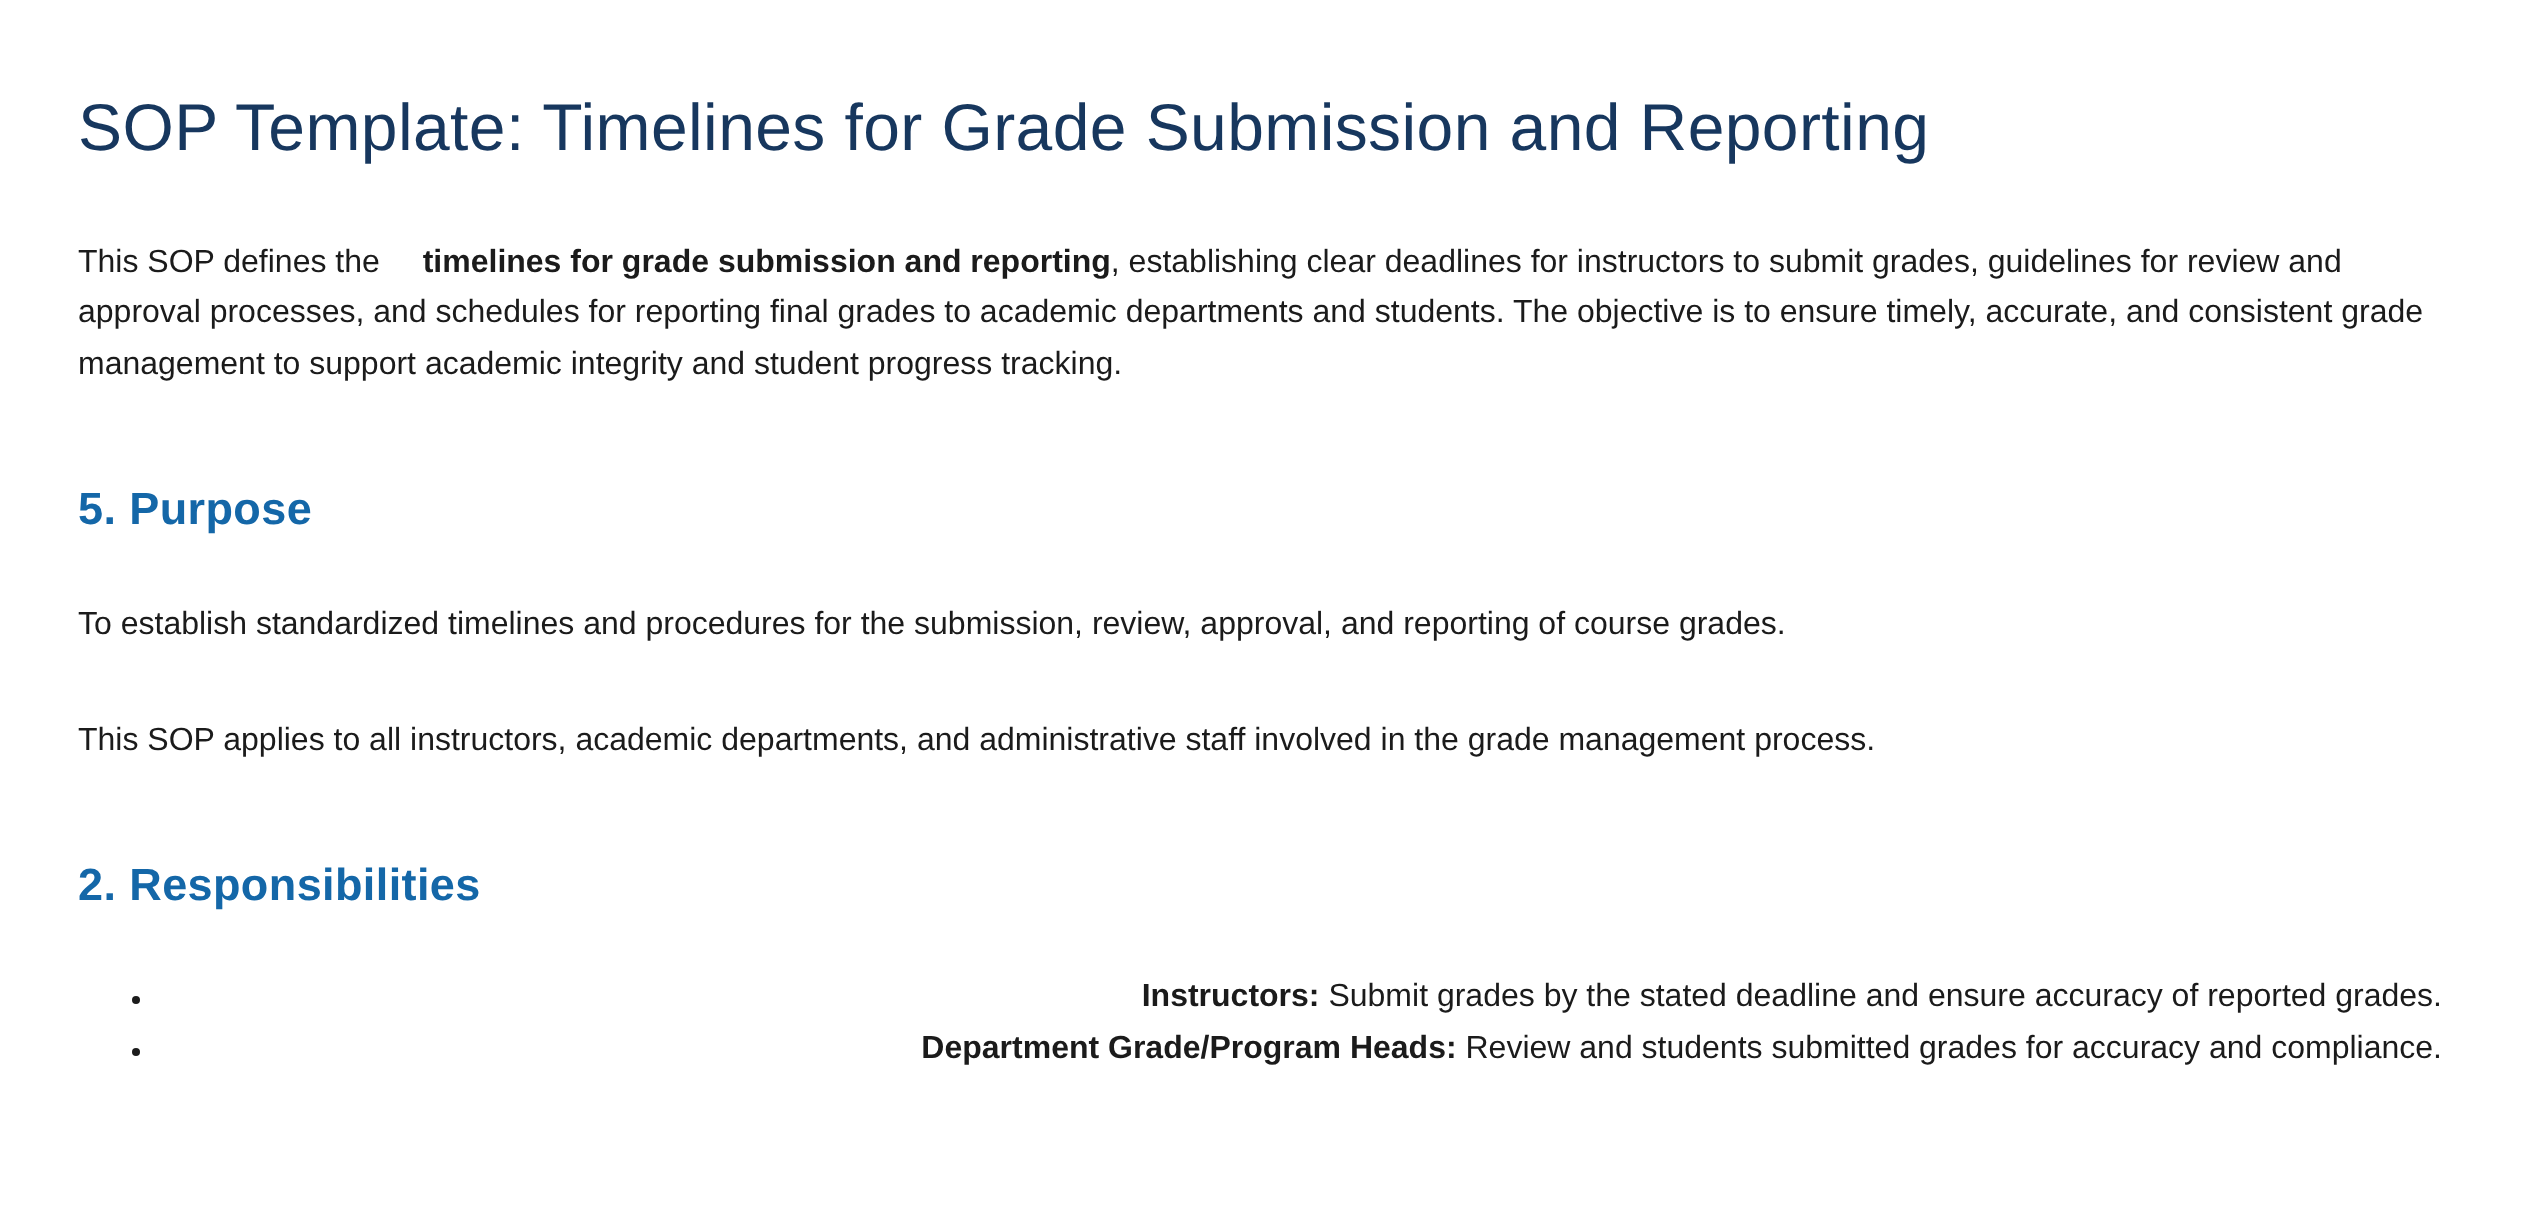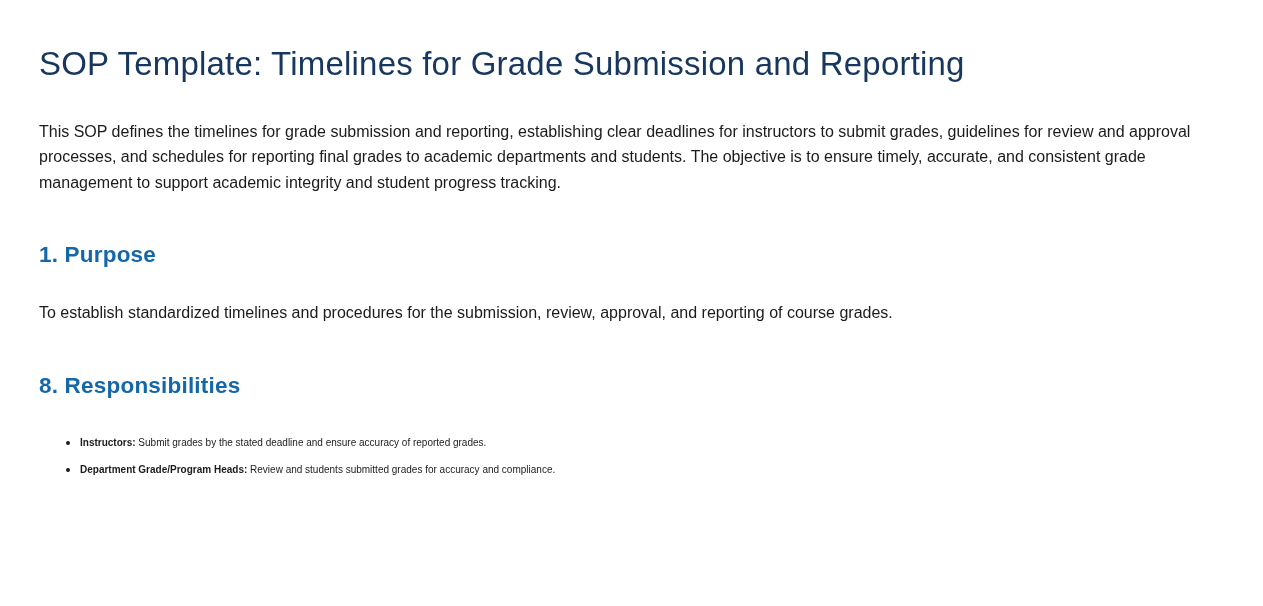--- a/index.html
+++ b/index.html
@@ -25,61 +25,63 @@
     font-weight:400;
     color:var(--title-color);
     letter-spacing:0.2px;
   }
   .doc-intro{
     margin:36px 0 0 0;
     font-size:16px;
     line-height:25.5px;
     color:var(--body-color);
   }
-  .doc-intro b{font-weight:400;}
+  .doc-intro b{font-weight:700;margin-left:17px;}
   .section-heading{
     margin:46px 0 0 0;
     font-size:22.5px;
     line-height:1.2;
     font-weight:700;
     color:var(--heading-color);
     letter-spacing:0.2px;
   }
   .section-body{
     margin:32px 0 0 0;
     font-size:16px;
     line-height:25.5px;
   }
   .resp-list{
     margin:30px 0 0 0;
     padding:0 0 0 41px;
-    font-size:10px;
+    font-size:16px;
     line-height:26px;
     list-style:disc outside;
+    text-align:right;
   }
   .resp-list li{margin:0;padding-left:0;}
   .resp-list li::marker{font-size:12px;}
   .item-label{font-weight:700;}
 </style>
 </head>
 <body>
 
 <div class="doc">
 
   <h1 class="doc-title">SOP Template: Timelines for Grade Submission and Reporting</h1>
 
   <p class="doc-intro"><span>This SOP defines the </span><b>timelines for grade submission and reporting</b><span>, establishing clear deadlines for instructors to submit grades, guidelines for review and approval processes, and schedules for reporting final grades to academic departments and students. The objective is to ensure timely, accurate, and consistent grade management to support academic integrity and student progress tracking.</span></p>
 
-  <h2 class="section-heading">1. Purpose</h2>
+  <h2 class="section-heading">5. Purpose</h2>
 
   <p class="section-body">To establish standardized timelines and procedures for the submission, review, approval, and reporting of course grades.</p>
 
 
+  <p class="section-body">This SOP applies to all instructors, academic departments, and administrative staff involved in the grade management process.</p>
 
-  <h2 class="section-heading">8. Responsibilities</h2>
+  <h2 class="section-heading">2. Responsibilities</h2>
 
   <ul class="resp-list">
     <li><span class="item-label">Instructors:</span><span> Submit grades by the stated deadline and ensure accuracy of reported grades.</span></li>
     <li><span class="item-label">Department Grade/Program Heads:</span><span> Review and students submitted grades for accuracy and compliance.</span></li>
 
   </ul>
 
 </div>
 
 </body></html>

